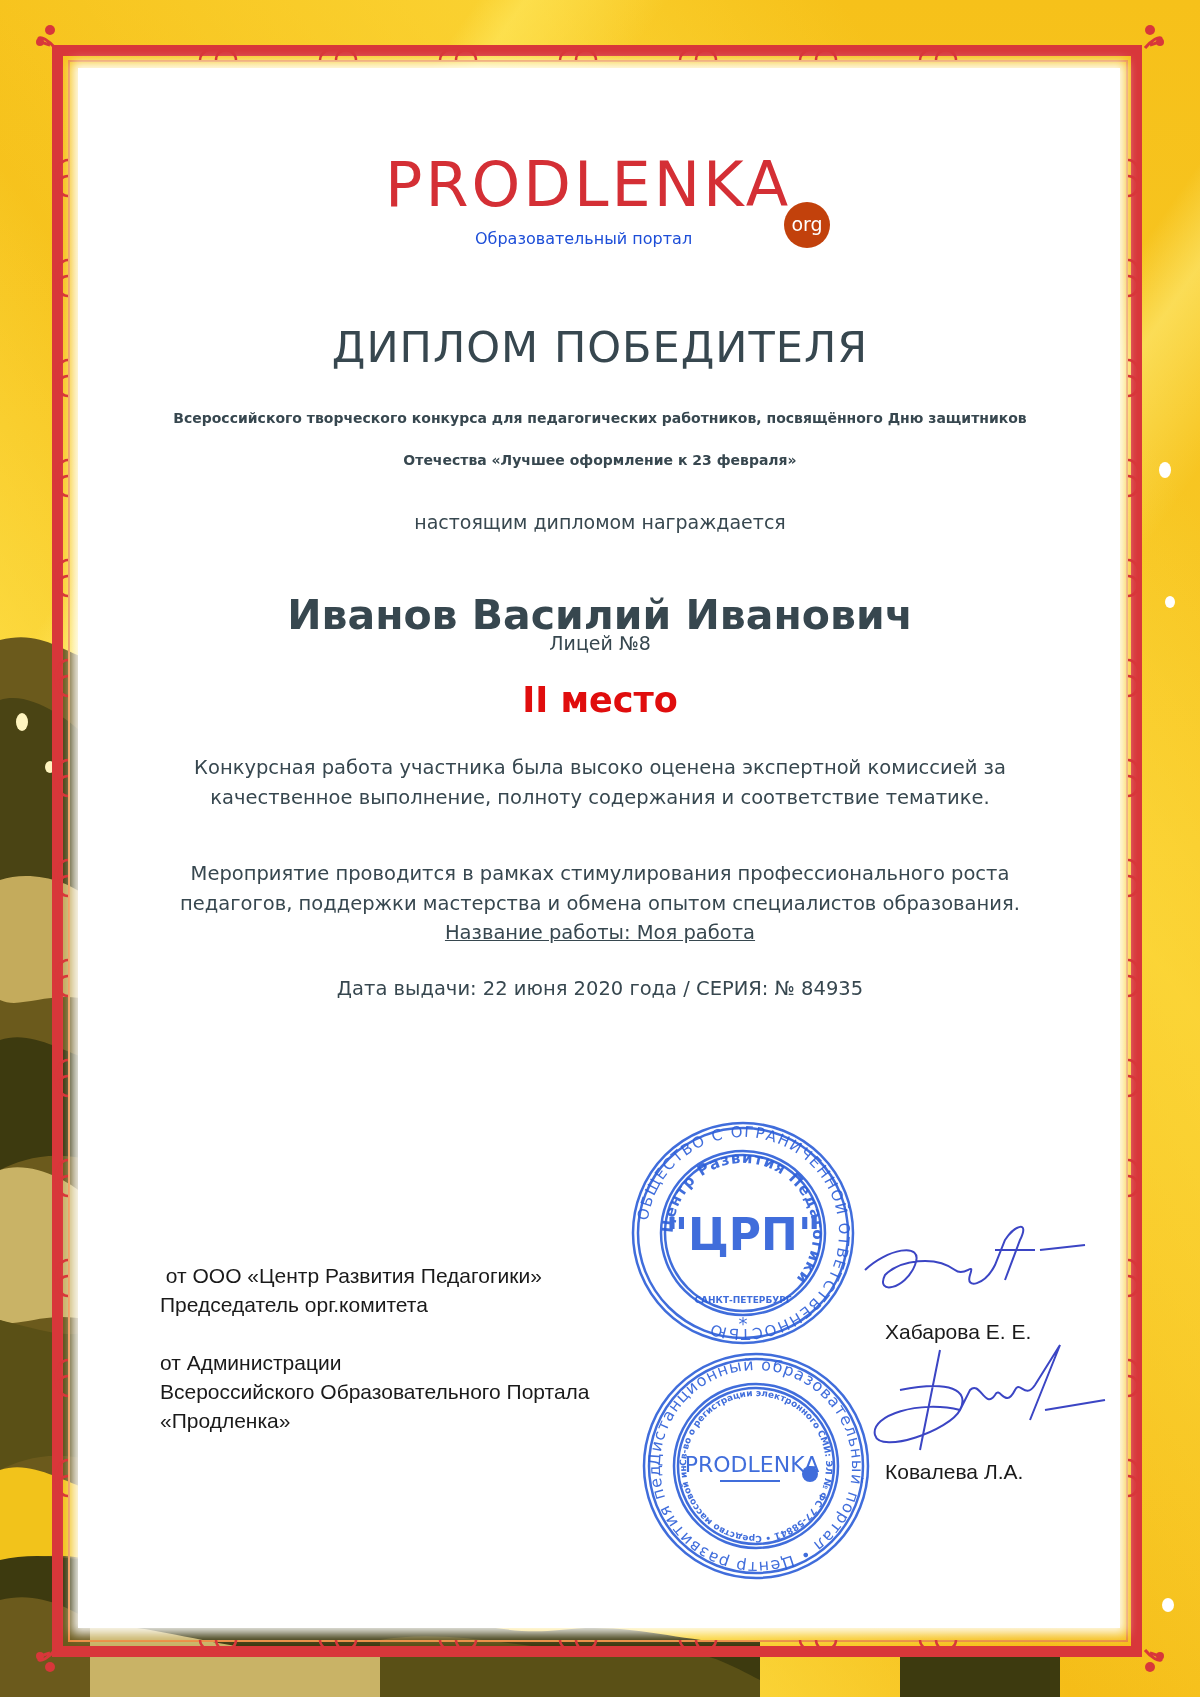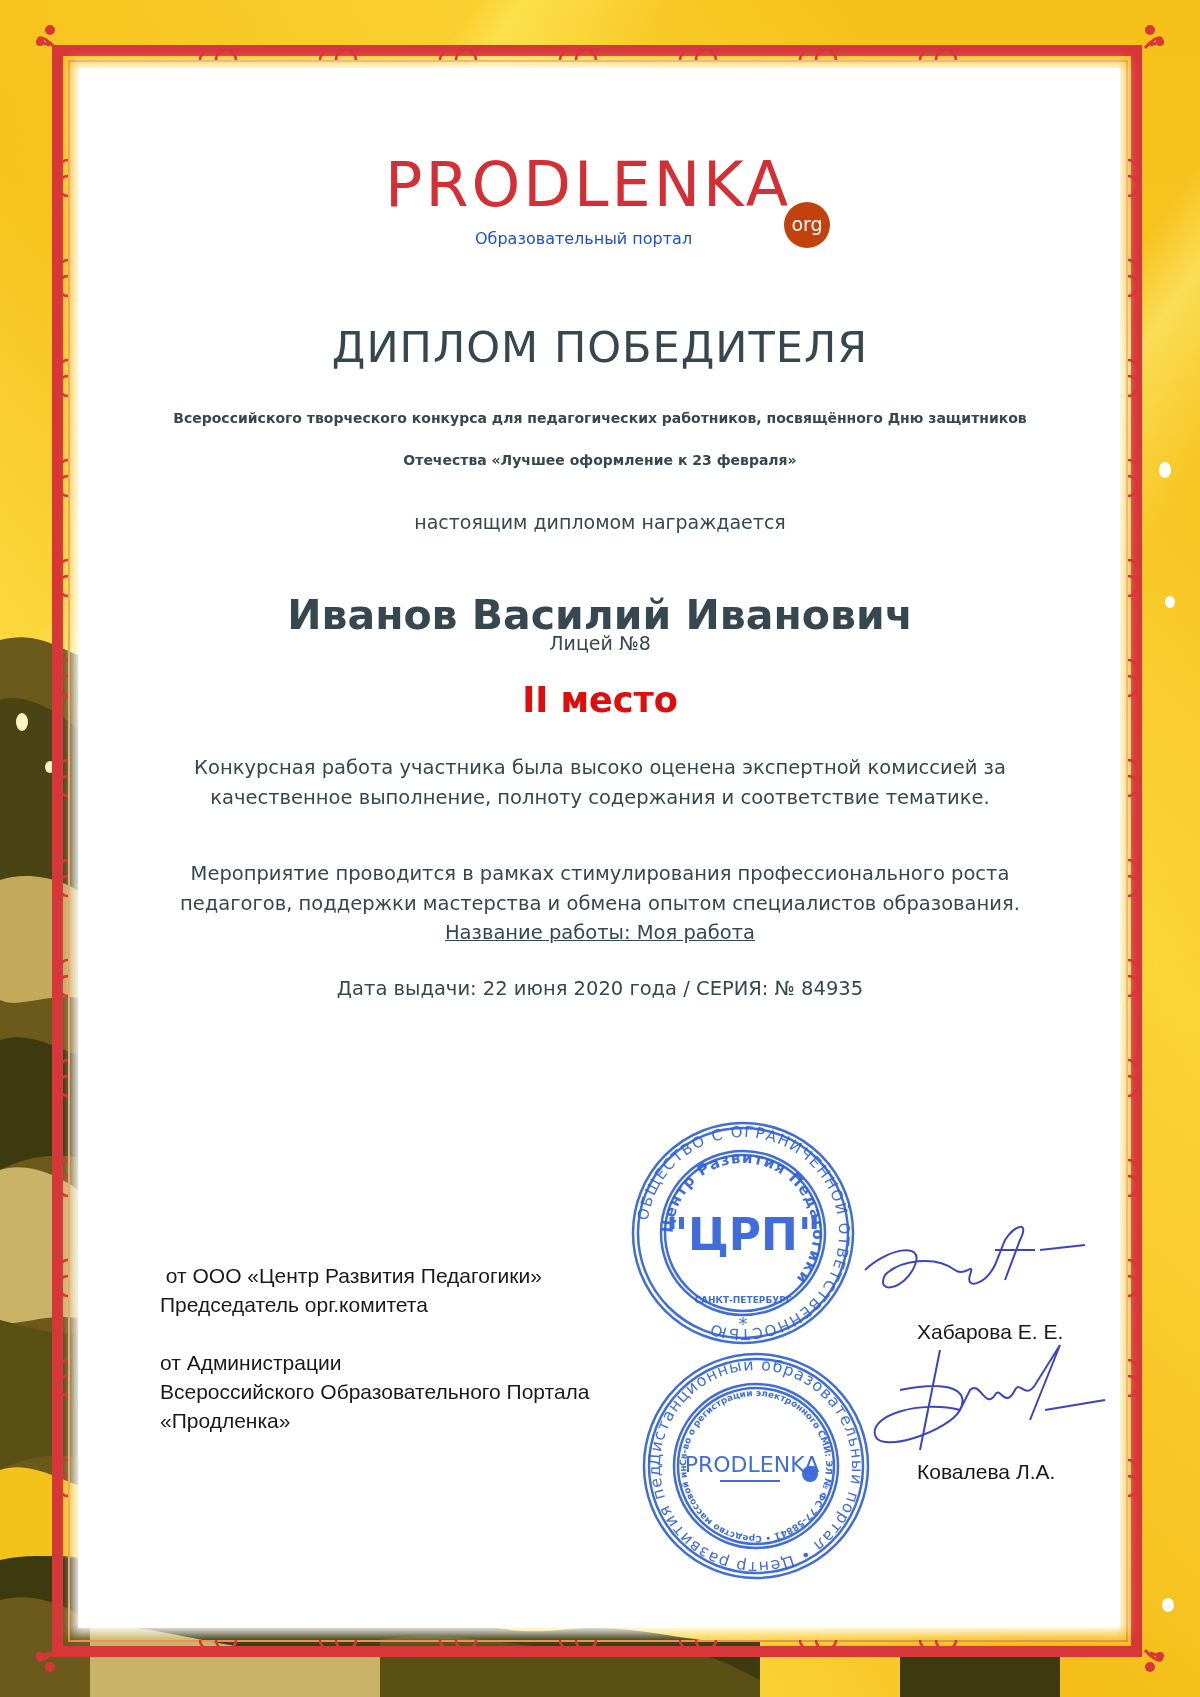--- a/index.html
+++ b/index.html
@@ -61,21 +61,21 @@
   .para2 { top: 837px; font-size: 19.5px; line-height: 30px; margin-top: 22px; }
   .work { top: 921px; font-size: 19.5px; text-decoration: underline; }
   .date { top: 977px; font-size: 19.5px; }
 
   .orgs {
     position: absolute; left: 160px; top: 1232px; font-family: "Liberation Sans", sans-serif;
     font-size: 21px; color: #1a1a1a; line-height: 29px;
   }
   .orgs .gap { height: 29px; }
   .sig-name {
-    position: absolute; font-family: "Liberation Sans", sans-serif; font-size: 21px; color: #1a1a1a; margin-left: 32px;
+    position: absolute; font-family: "Liberation Sans", sans-serif; font-size: 21px; color: #1a1a1a;
   }
   .stamp { position: absolute; }
   .signature { position: absolute; }
 </style>
 </head>
 <body>
 
 <div class="bg"></div>
 
 <svg class="camo" viewBox="0 0 1200 1697">

